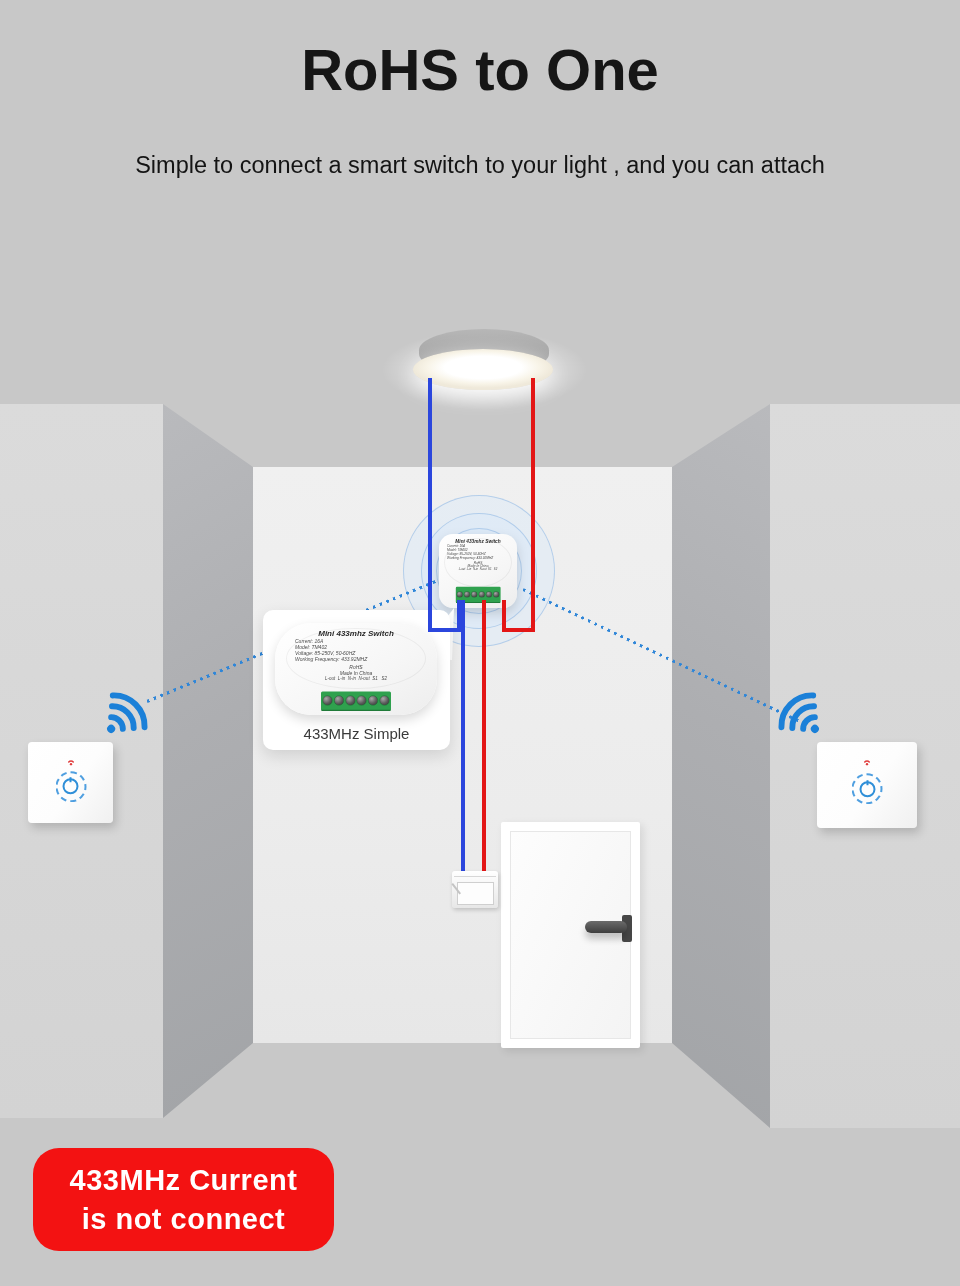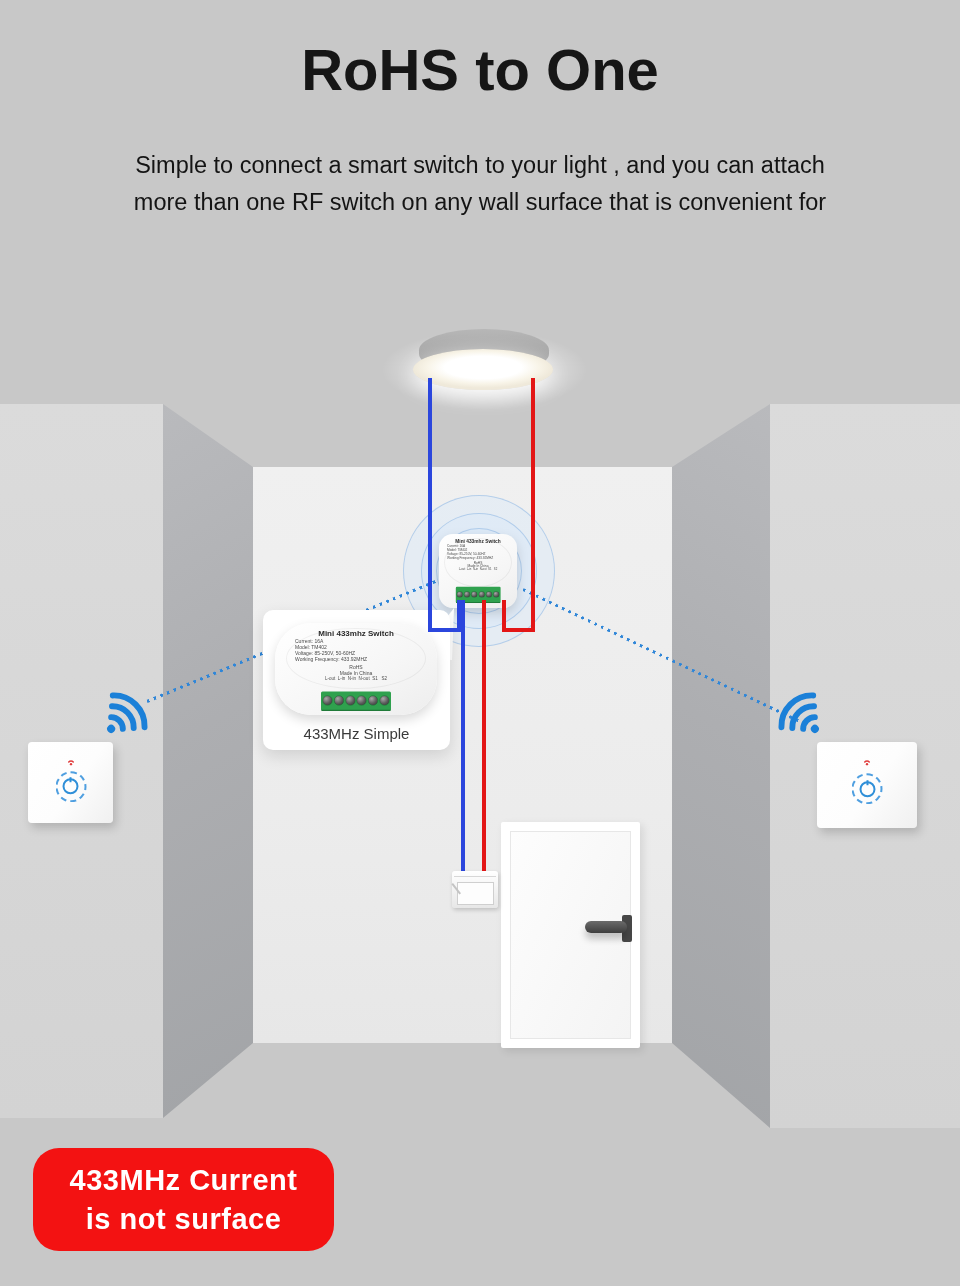--- a/index.html
+++ b/index.html
@@ -46,21 +46,21 @@
   
   .glow{border-radius:50%;border:1px solid rgba(140,180,225,.55);background:rgba(216,233,249,.40);}
   .g1{left:403px;top:495px;width:150px;height:150px;}
   .g2{left:421px;top:513px;width:114px;height:114px;}
   .g3{left:436px;top:528px;width:84px;height:84px;}
   .dotted{height:3px;background-image:repeating-linear-gradient(90deg,#2f86d8 0,#2f86d8 2.6px,transparent 2.6px,transparent 7.2px);transform-origin:0 50%;}
   .dl-left{left:147px;top:700px;width:318px;transform:rotate(-22.6deg);}
   .dl-right{left:523px;top:588px;width:307px;transform:rotate(25.5deg);}
 
   
-  .module{background:linear-gradient(150deg,#ffffff 0%,#f6f6f6 60%,#ededed 100%);box-shadow:0 5px 12px rgba(0,0,0,.15);}
+  .module{background:linear-gradient(150deg,#ffffff 0%,#f6f6f6 60%,#ededed 100%);box-shadow:0 5px 12px rgba(0,0,0,.15);font-style:italic;}
   .module::before{content:'';position:absolute;inset:5% 7% 28% 7%;border-radius:50%;border:1px solid rgba(0,0,0,.05);}
   .mod-small{left:439px;top:534px;width:78px;height:74px;border-radius:14px;overflow:hidden;}
   .mod-small .canvas{position:absolute;left:0;top:0;width:195px;height:185px;transform:scale(.4);transform-origin:0 0;}
   .mod-big{left:275px;top:624px;width:162px;height:92px;border-radius:36px;overflow:hidden;}
   .mod-big .canvas{position:absolute;left:0;top:0;width:324px;height:184px;transform:scale(.5);transform-origin:0 0;}
   .canvas{color:#4a4a4a;}
   .m-title{text-align:center;font-weight:bold;color:#2a2a2a;}
   .mod-big .m-title{font-size:16px;margin-top:12px;}
   .mod-small .m-title{font-size:12px;margin-top:12px;}
   .m-spec{text-align:left;}
@@ -124,21 +124,20 @@
      color:#fff;font-size:29px;font-weight:bold;line-height:39px;letter-spacing:.5px;}
 </style>
 </head>
 <body>
 
 <div id="stage">
 
   <div class="abs title">RoHS to One</div>
   <div class="abs para">
     <div>Simple to connect a  smart switch to your light , and you can attach</div>
-    <div>more than one RF switch on any wall surface that is convenient for</div>
   </div>
 
   <div class="abs wall-left-face"></div>
   <div class="abs wall-left-reveal"></div>
   <div class="abs back-wall"></div>
   <div class="abs wall-right-reveal"></div>
   <div class="abs wall-right-face"></div>
 
   <div class="abs lamp-glow"></div>
   <div class="abs lamp-drum"></div>
@@ -255,16 +254,16 @@
   </div>
 
   <div class="abs breaker">
     <div class="breaker-line"></div>
     <div class="breaker-inner"></div>
     <div class="breaker-slash"></div>
   </div>
 
   <div class="abs badge">
     <div>433MHz Current</div>
-    <div>is not surface</div>
+    <div>is not connect</div>
   </div>
 
 </div>
 
 </body></html>

